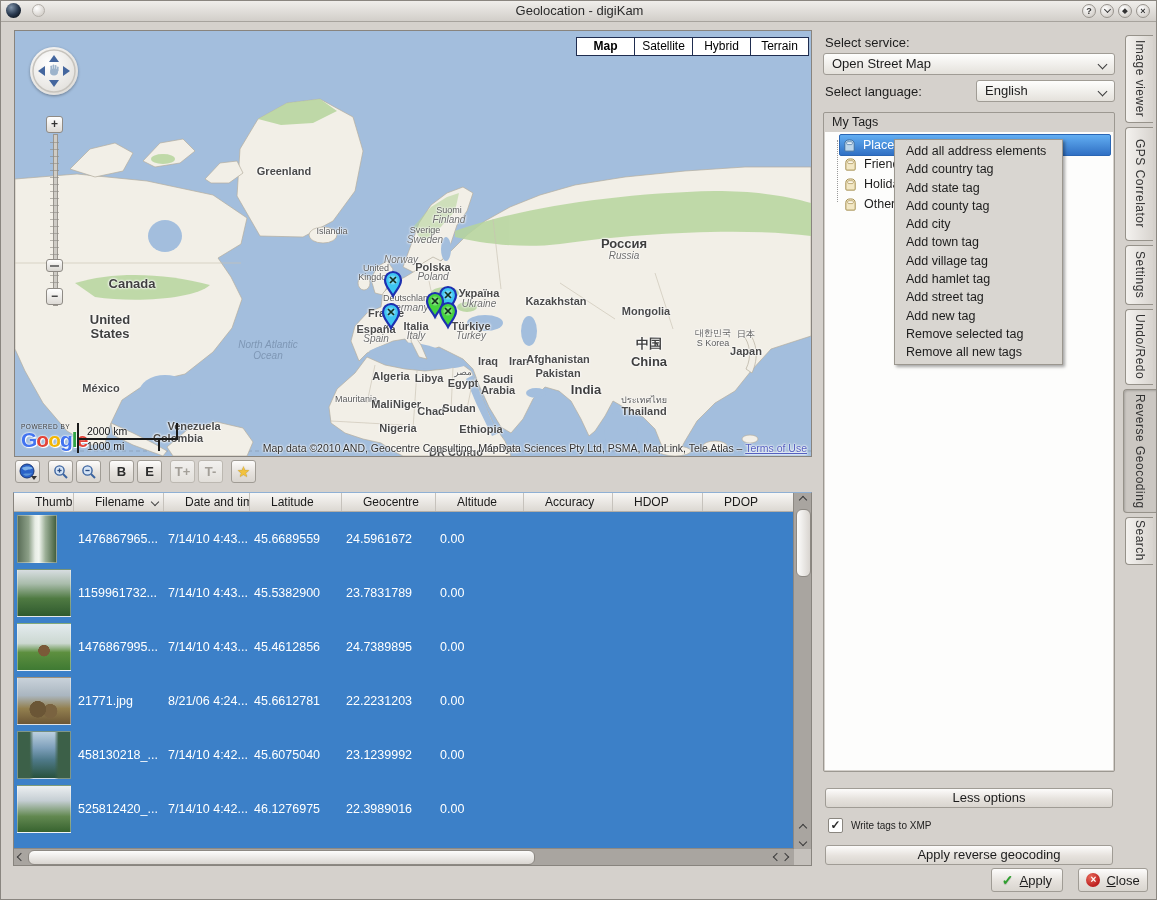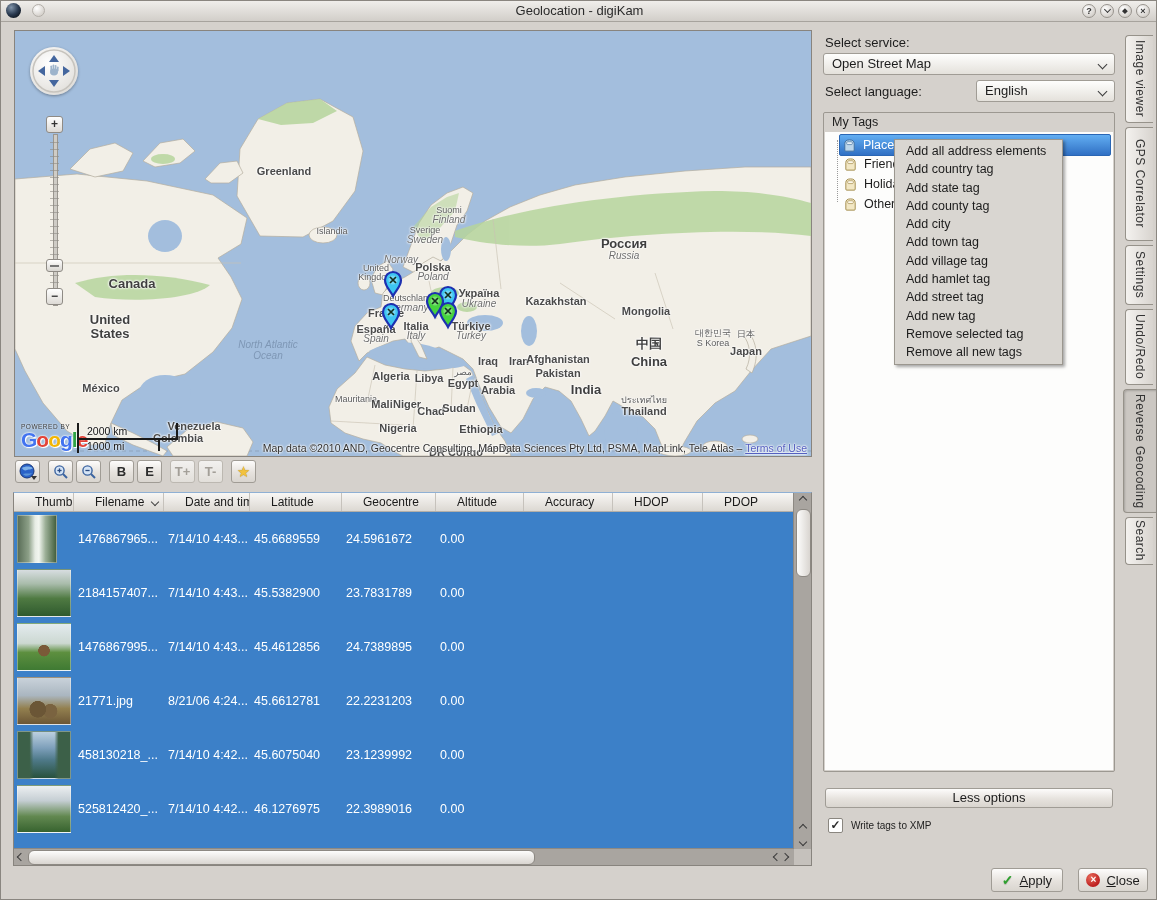--- a/index.html
+++ b/index.html
@@ -312,20 +312,26 @@
           <circle cx="0" cy="-16" r="4.6" fill="#ffffff" opacity="0.28"></circle>
           <path d="M-3 -19L3 -13M-3 -13L3 -19" stroke="#143020" stroke-width="1.7" fill="none"></path>
         </g>
         <g transform="translate(433,296)">
           <path d="M0 0C-2.5 -5 -8 -9.5 -8 -16A8 8 0 1 1 8 -16C8 -9.5 2.5 -5 0 0Z" stroke="#1d30b0" stroke-width="2.2" fill="#46d33e"></path>
           <circle cx="0" cy="-16" r="4.6" fill="#ffffff" opacity="0.28"></circle>
           <path d="M-3 -19L3 -13M-3 -13L3 -19" stroke="#143020" stroke-width="1.7" fill="none"></path>
         </g>
       </svg>
 
+      <div class="maptype">
+        <div class="mt active">Map</div>
+        <div class="mt">Satellite</div>
+        <div class="mt">Hybrid</div>
+        <div class="mt">Terrain</div>
+      </div>
 
       <div class="panctl">
         <svg width="48" height="48" viewBox="0 0 48 48">
           <circle cx="24" cy="24" r="21" fill="none" stroke="#c7c4be" stroke-width="1.5"></circle>
           <polygon points="24,8 19,15 29,15" fill="#44669e"></polygon>
           <polygon points="24,40 19,33 29,33" fill="#44669e"></polygon>
           <polygon points="8,24 15,19 15,29" fill="#44669e"></polygon>
           <polygon points="40,24 33,19 33,29" fill="#44669e"></polygon>
           <g fill="#9db4cc">
             <ellipse cx="24" cy="25" rx="4" ry="3.4"></ellipse>
@@ -423,21 +429,21 @@
         <div class="cell">24.5961672</div>
         <div class="cell">0.00</div>
         <div class="cell"></div>
           <div class="cell"></div>
           <div class="cell"></div>
       </div>
       <div class="trow">
         <div>
             <div class="thumb t2"></div>
           </div>
-        <div class="cell">2184157407...</div>
+        <div class="cell">1159961732...</div>
         <div class="cell">7/14/10 4:43...</div>
         <div class="cell">45.5382900</div>
         <div class="cell">23.7831789</div>
         <div class="cell">0.00</div>
         <div class="cell"></div>
           <div class="cell"></div>
           <div class="cell"></div>
       </div>
       <div class="trow">
         <div>
@@ -566,20 +572,21 @@
       </div>
     </div>
 
     <div class="btn wide-btn" style="top:757px;">Less options</div>
 
     <div class="chkrow">
       <div class="chkbox">✓</div>
       <div class="chklbl">Write tags to XMP</div>
     </div>
 
+    <div class="btn wide-btn" style="top:814px;">Apply reverse geocoding</div>
   </div>
 
   <div class="ctxmenu">
     <div class="mi">Add all address elements</div>
     <div class="mi">Add country tag</div>
     <div class="mi">Add state tag</div>
     <div class="mi">Add county tag</div>
     <div class="mi">Add city</div>
     <div class="mi">Add town tag</div>
     <div class="mi">Add village tag</div>

